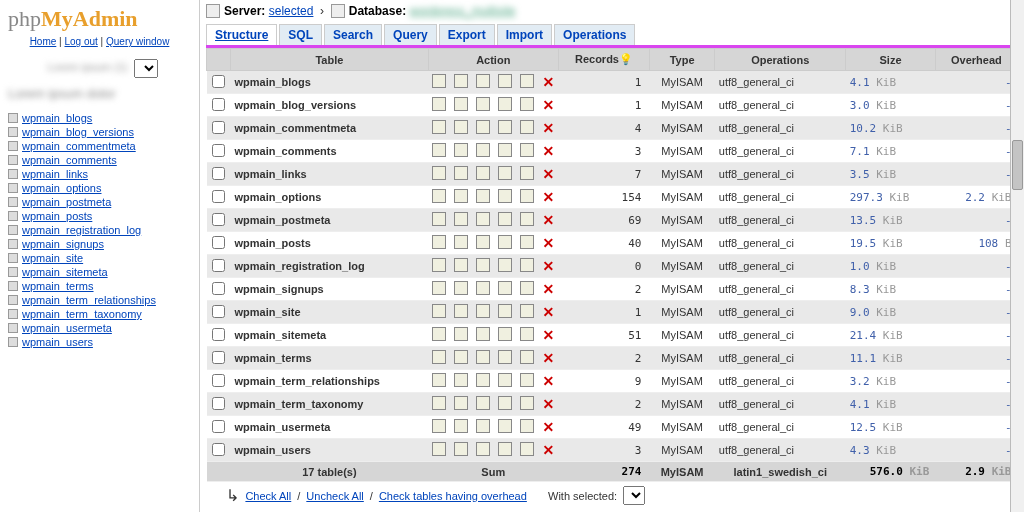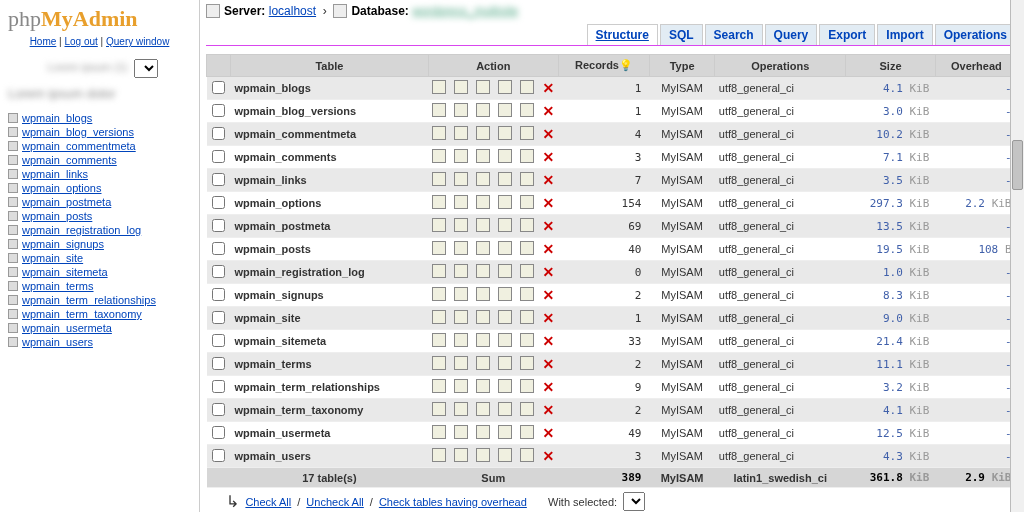--- a/index.html
+++ b/index.html
@@ -19,35 +19,35 @@
 .side-list { list-style: none; }
 .side-list li { display: flex; align-items: center; padding: 1px 0; font-size: 11px; }
 .side-list li a { color: #0044bb; text-decoration: underline; }
 .side-list .side-icon { width: 10px; height: 10px; border: 1px solid #999; background: #ddd; margin-right: 4px; flex-shrink: 0; }
 .main { flex: 1; padding: 4px 6px; overflow: hidden; position: relative; }
 .crumb { font-size: 12px; margin-bottom: 6px; display: flex; align-items: flex-start; }
 .crumb .icon-server, .crumb .icon-db { width: 14px; height: 14px; border: 1px solid #999; background: #eee; margin-right: 4px; display: inline-block; }
 .crumb b { color: #000; }
 .crumb a { color: #0044bb; text-decoration: underline; }
 .crumb .dbname-blur { filter: blur(3px); color: #5a8; }
-.tabs { display: flex; border-bottom: 1px solid #d946ef; margin-bottom: 8px; justify-content: flex-end; }
+.tabs { display: flex; border-bottom: 3px solid #d946ef; margin-bottom: 0; }
 .tabs .tab { padding: 3px 8px; margin-right: 2px; background: #e2ecf4; border: 1px solid #ccc; border-bottom: none; color: #0044bb; font-weight: bold; cursor: pointer; font-size: 12px; }
 .tabs .tab.active { background: #fff; text-decoration: underline; }
 .tbl { width: 100%; border-collapse: collapse; font-size: 11px; }
 .tbl th { background: #d6d6d6; padding: 4px 6px; border: 1px solid #ccc; font-weight: bold; text-align: center; }
 .tbl td { padding: 3px 4px; border-bottom: 1px solid #eee; }
 .tbl tr.odd { background: #e9e9e9; }
 .tbl tr.even { background: #fff; }
 .tbl td.chk { width: 24px; text-align: center; }
 .tbl td.name { text-align: left; font-weight: bold; }
 .tbl td.act { width: 20px; text-align: center; }
 .tbl td.rec { text-align: right; font-family: monospace; padding-right: 8px; }
 .tbl td.typ { text-align: center; }
 .tbl td.col { text-align: left; }
-.tbl td.sz { text-align: right; font-family: monospace; color: #4060aa; padding-right: 6px; }
+.tbl td.sz { text-align: left; font-family: monospace; color: #4060aa; padding-right: 6px; }
 .tbl td.oh { text-align: right; font-family: monospace; color: #4060aa; padding-right: 6px; }
 .tbl td.sz .u, .tbl td.oh .u { color: #999; }
 .act-icn { width: 14px; height: 14px; display: inline-block; border: 1px solid #888; background: #f0f0e0; }
 .xmark { color: #c00; font-weight: bold; font-size: 14px; }
 .tbl tr.sum { background: #d6d6d6; font-weight: bold; }
 .tbl tr.sum td { text-align: center; }
 .tbl tr.sum td.rec, .tbl tr.sum td.sz, .tbl tr.sum td.oh { text-align: right; color: #000; }
 .bottom-actions { margin-top: 4px; display: flex; align-items: center; gap: 6px; padding-left: 20px; }
 .bottom-actions a { color: #0044bb; text-decoration: underline; }
 .arrow-up { font-size: 16px; }
@@ -142,21 +142,21 @@
           <span class="side-icon"></span>
           <a href="#">wpmain_users</a>
         </li>
       </ul>
   </div>
 
   <div class="main">
     <div class="crumb">
       <span class="icon-server"></span>
       <b>Server:</b>&nbsp;
-      <a href="#">localhost</a>
+      <a href="#">selected</a>
       &nbsp;&nbsp;›&nbsp;&nbsp;
       <span class="icon-db"></span>
       <b>Database:</b>&nbsp;
       <a href="#" class="dbname-blur">wordpress_multisite</a>
     </div>
 
     <div class="tabs" id="tabbar">
         <div class="tab active">Structure</div>
         <div class="tab">SQL</div>
         <div class="tab">Search</div>
@@ -347,21 +347,21 @@
           </tr>
           <tr class="even">
             <td class="chk"><input type="checkbox" style=""></td>
             <td class="name">wpmain_sitemeta</td>
             <td class="act"><span class="act-icn"></span></td>
             <td class="act"><span class="act-icn"></span></td>
             <td class="act"><span class="act-icn"></span></td>
             <td class="act"><span class="act-icn"></span></td>
             <td class="act"><span class="act-icn"></span></td>
             <td class="act"><span class="xmark">✕</span></td>
-            <td class="rec">33</td>
+            <td class="rec">51</td>
             <td class="typ">MyISAM</td>
             <td class="col">utf8_general_ci</td>
             <td class="sz">21.4 <span class="u">KiB</span></td>
             <td class="oh">-</td>
           </tr>
           <tr class="odd">
             <td class="chk"><input type="checkbox" style=""></td>
             <td class="name">wpmain_terms</td>
             <td class="act"><span class="act-icn"></span></td>
             <td class="act"><span class="act-icn"></span></td>
@@ -434,24 +434,24 @@
             <td class="col">utf8_general_ci</td>
             <td class="sz">4.3 <span class="u">KiB</span></td>
             <td class="oh">-</td>
           </tr>
         </tbody>
       <tfoot>
         <tr class="sum">
           <td></td>
           <td>17 table(s)</td>
           <td colspan="6">Sum</td>
-          <td class="rec">389</td>
+          <td class="rec">274</td>
           <td>MyISAM</td>
           <td>latin1_swedish_ci</td>
-          <td class="sz"><span>361.8</span> <span class="u">KiB</span></td>
+          <td class="sz"><span>576.0</span> <span class="u">KiB</span></td>
           <td class="oh"><span>2.9</span> <span class="u">KiB</span></td>
         </tr>
       </tfoot>
     </table>
 
     <div class="bottom-actions">
       <span class="arrow-up">↳</span>
       <a href="#">Check All</a> /
       <a href="#">Uncheck All</a> /
       <a href="#">Check tables having overhead</a>

